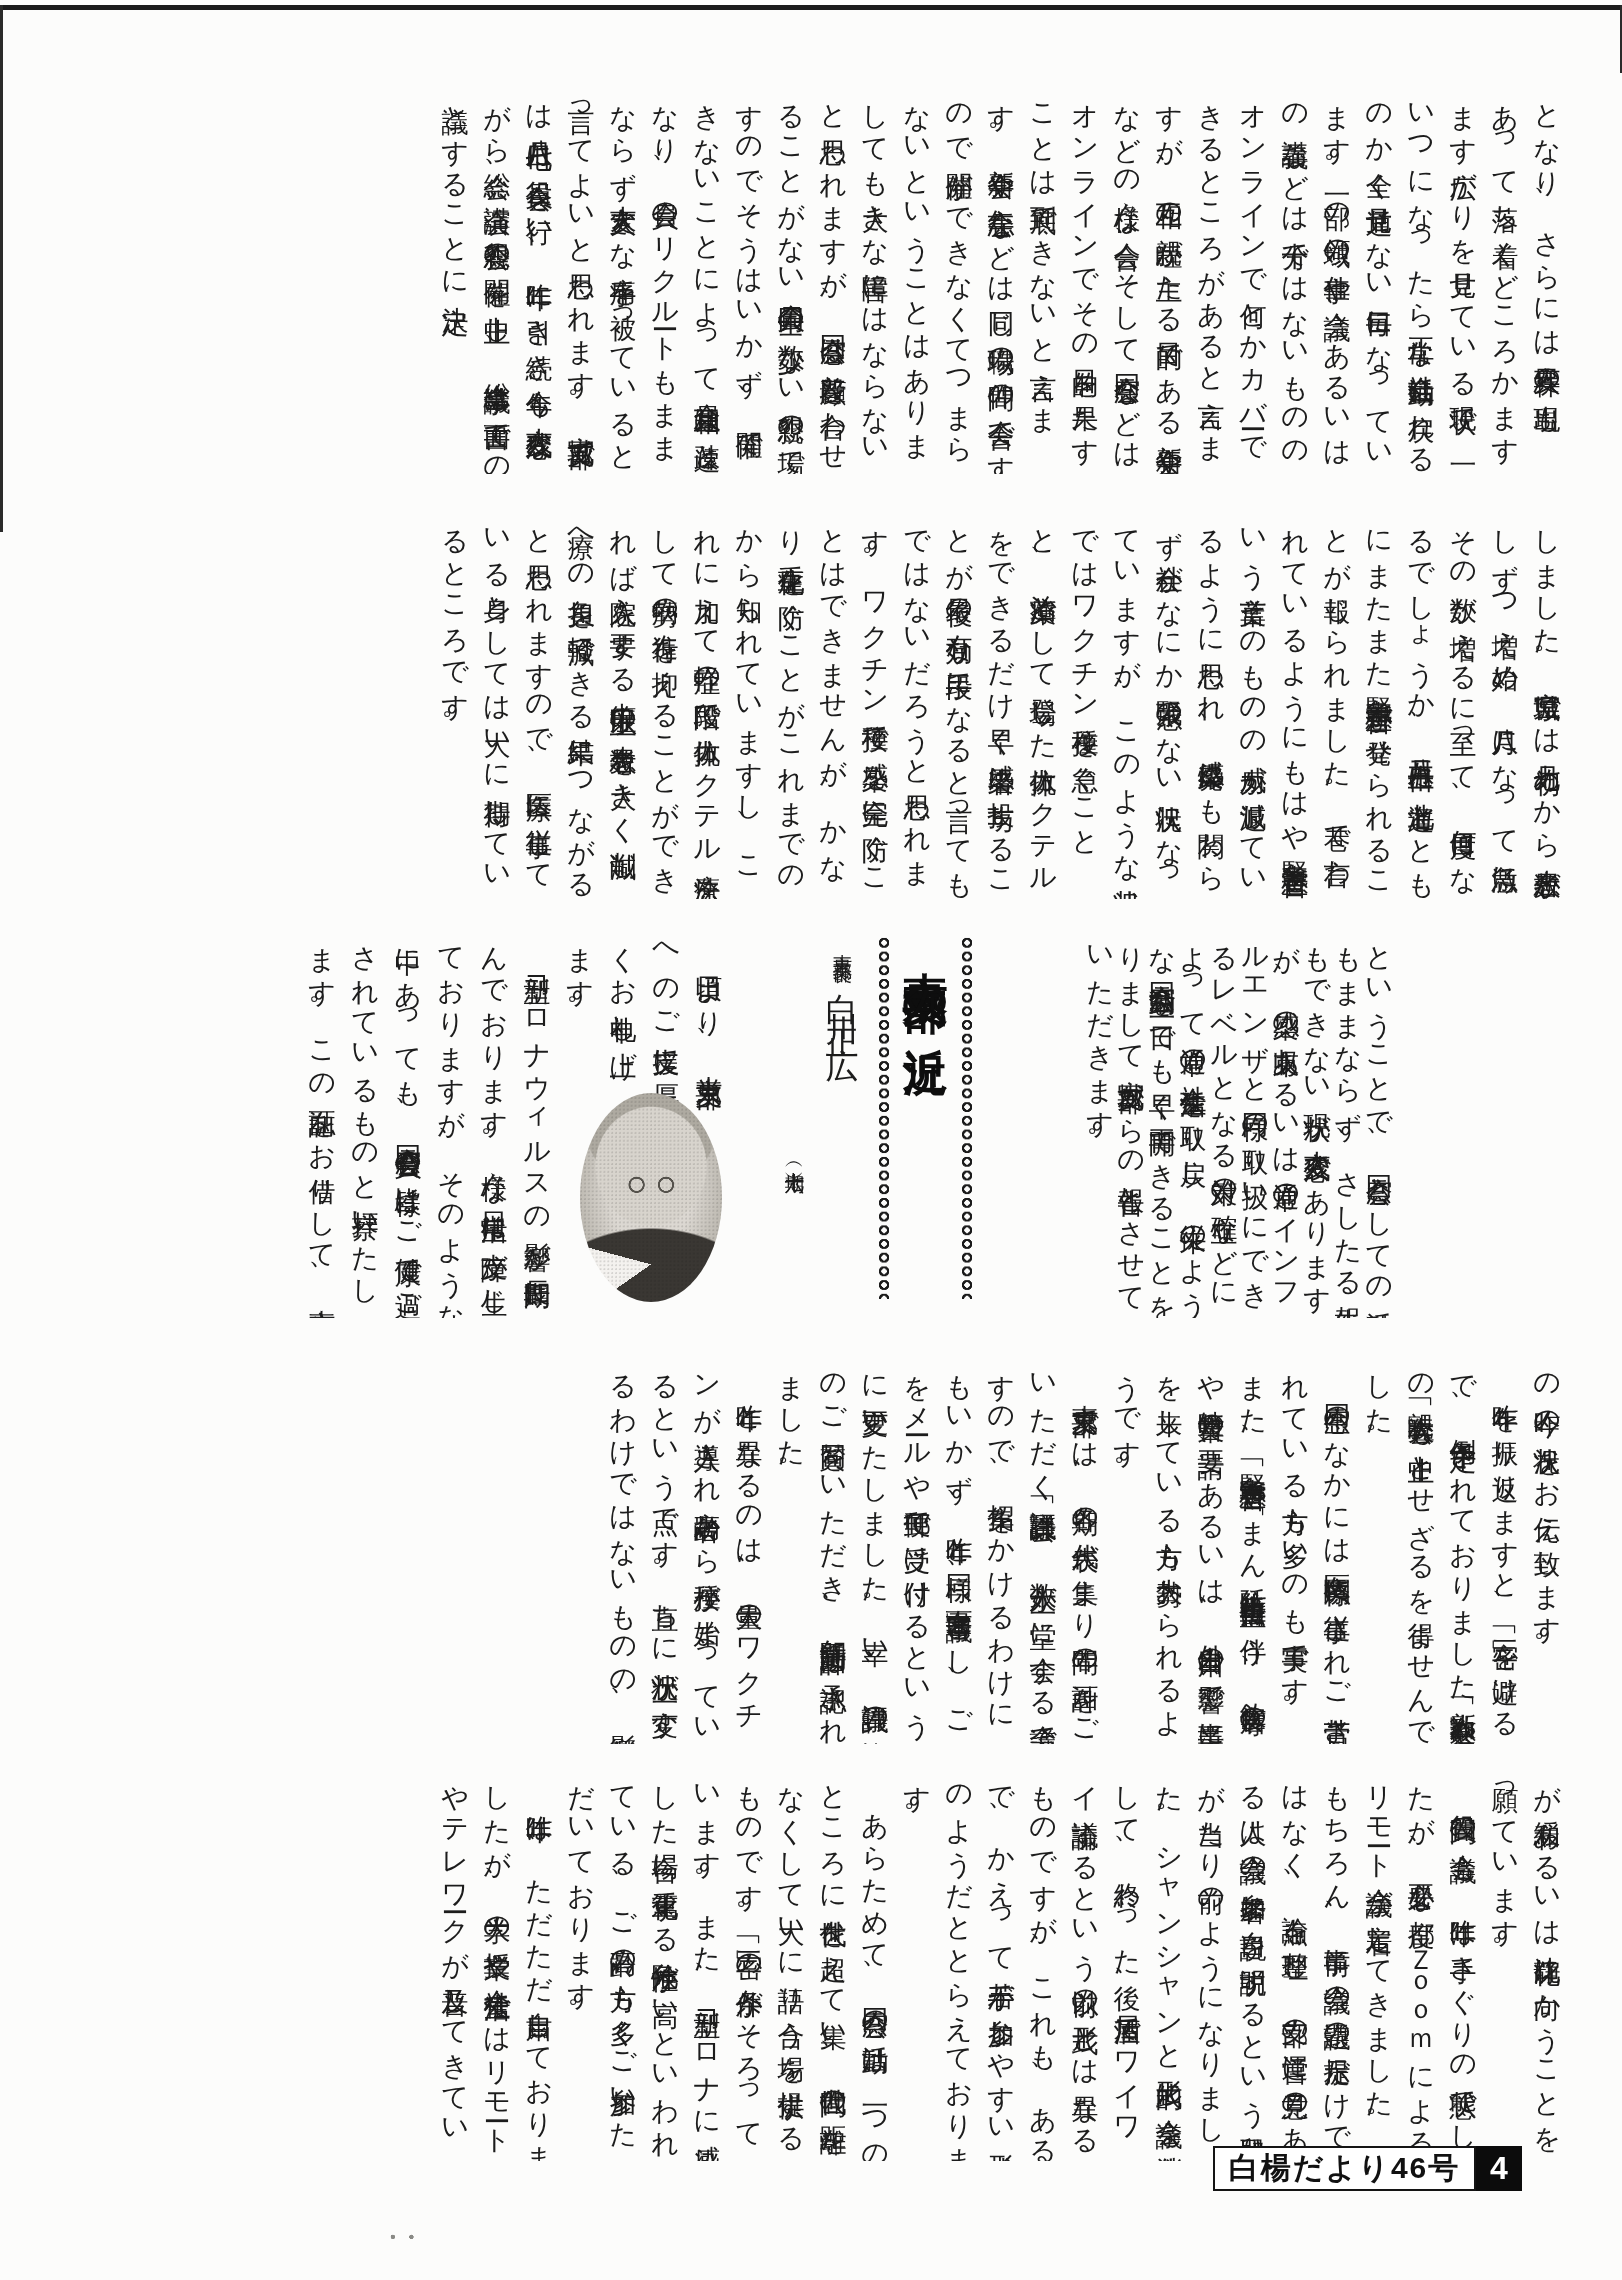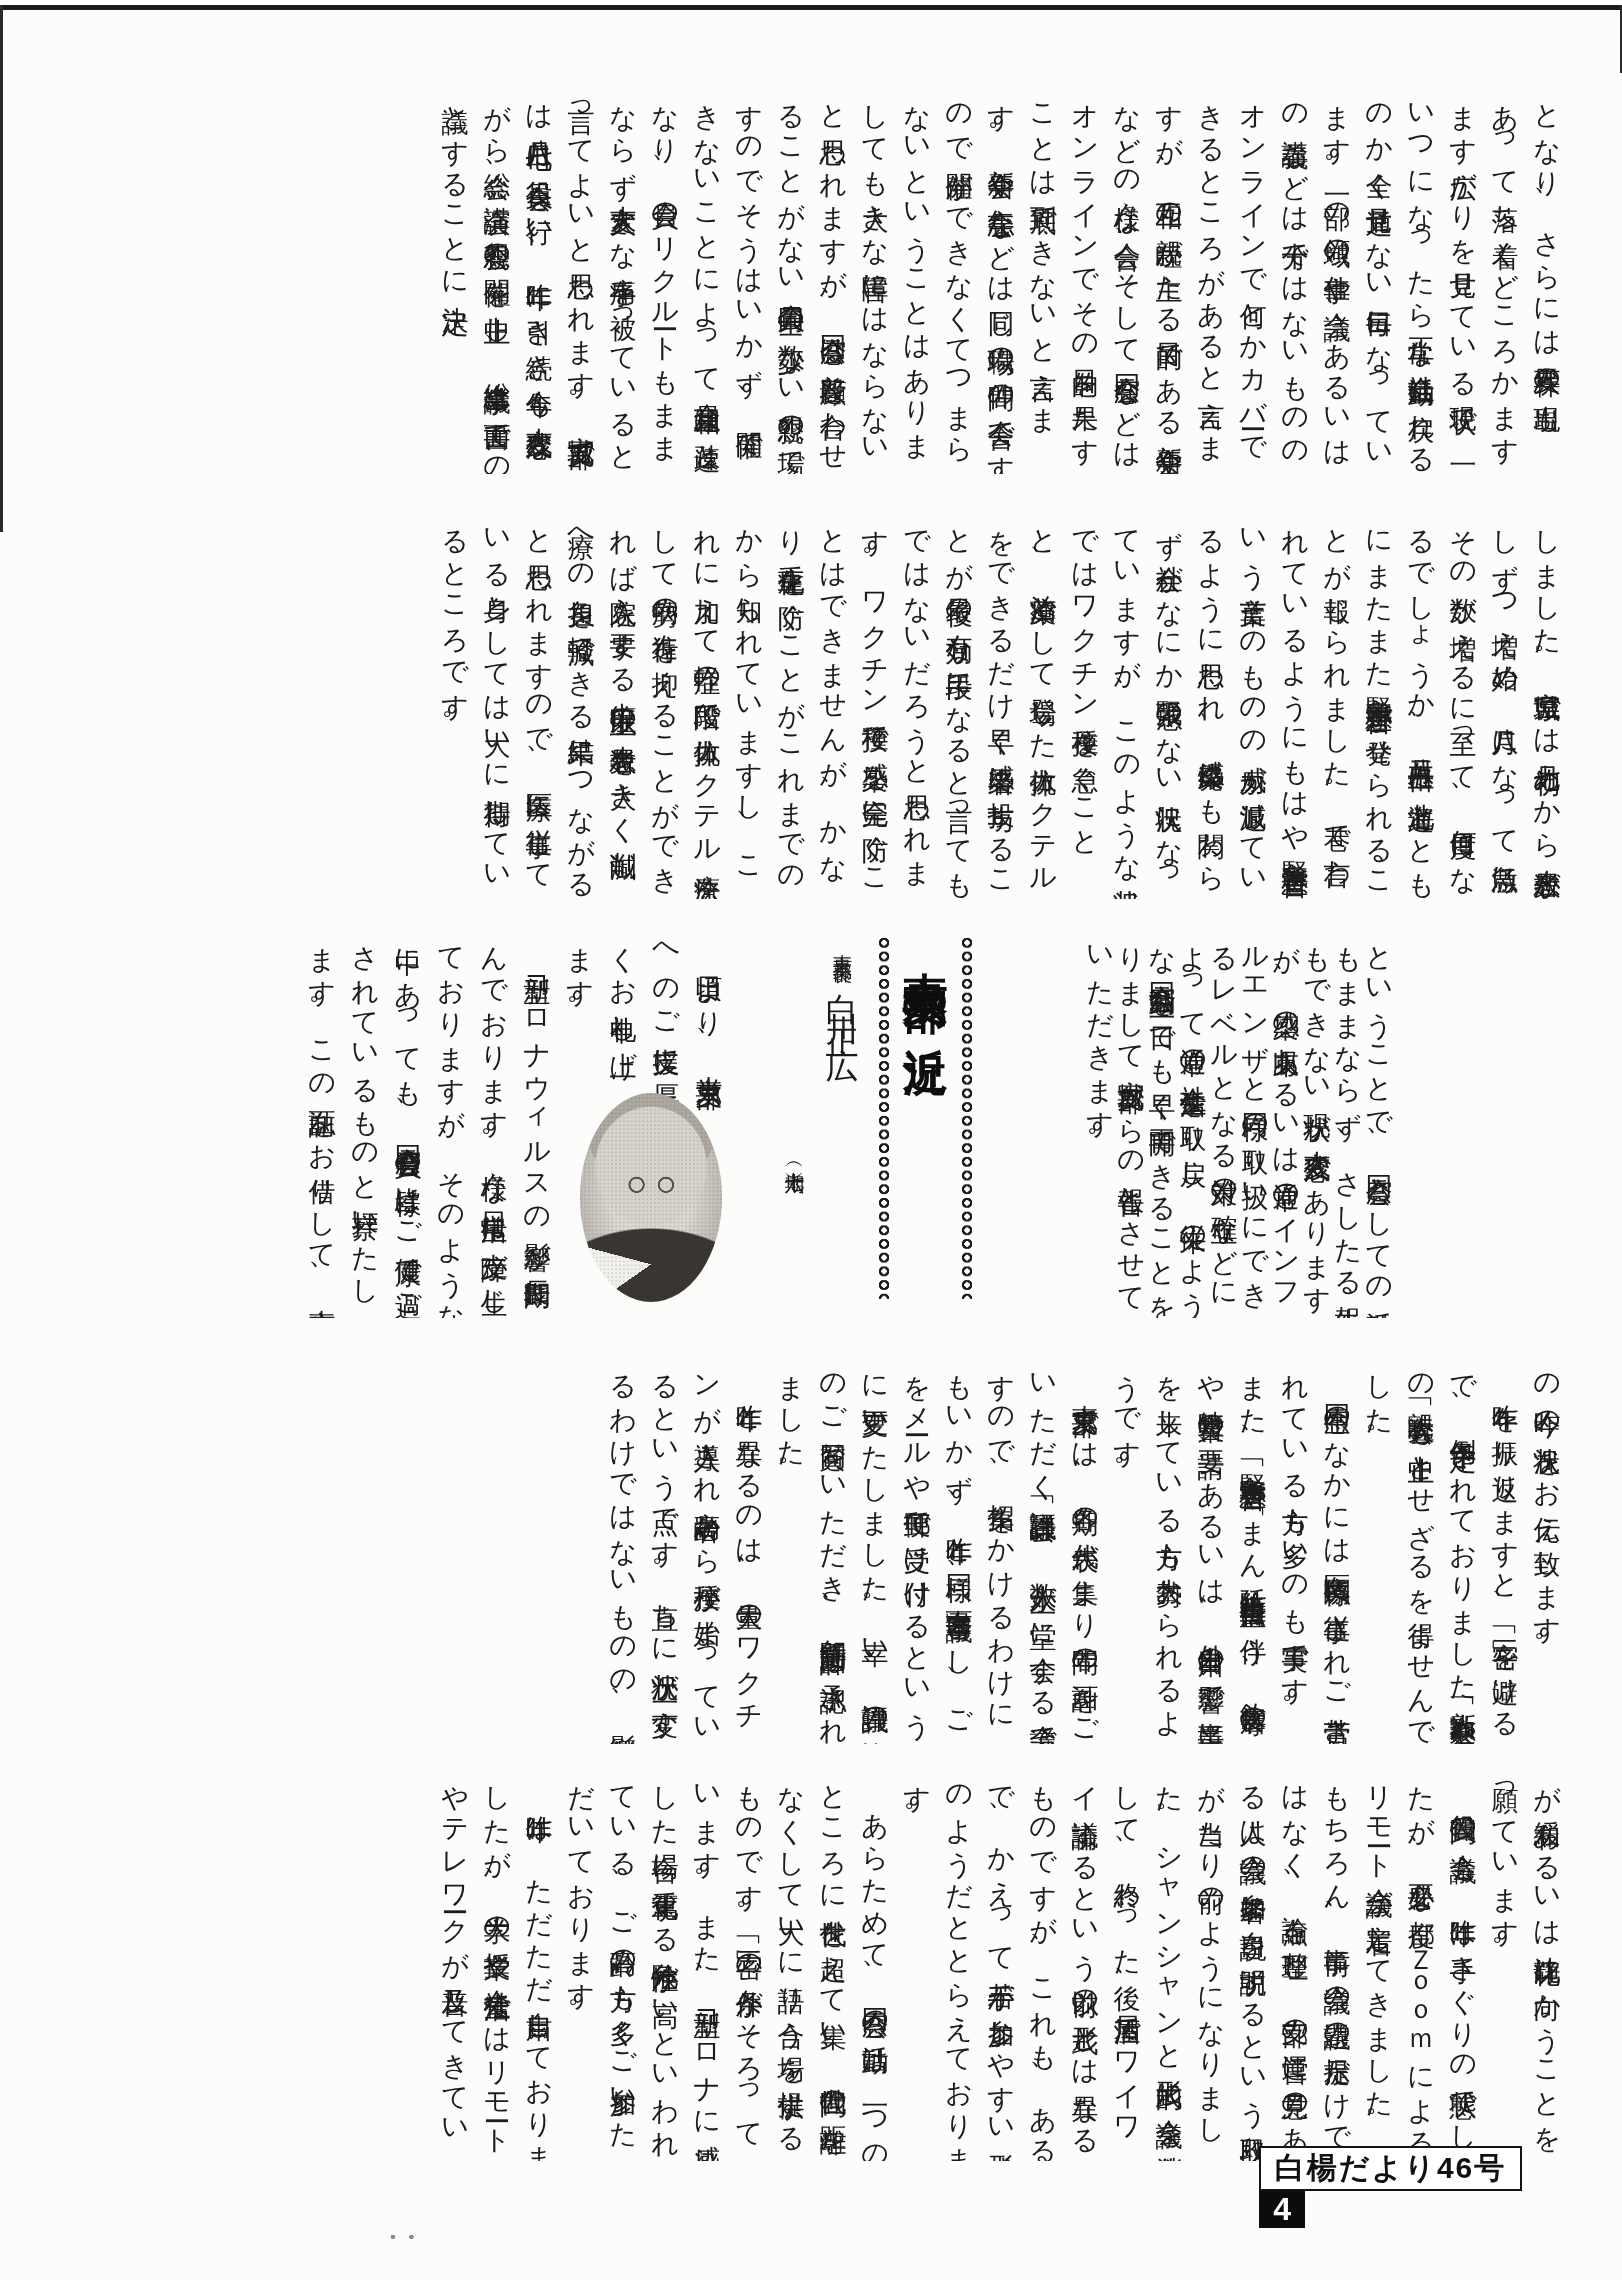--- a/index.html
+++ b/index.html
@@ -98,21 +98,21 @@
     background-size:3.9px 3.9px;opacity:.5;
   }
   .photo::after{ 
     content:"";position:absolute;left:50%;top:82px;width:60px;height:19.5px;transform:translateX(-50%);
     background:
       radial-gradient(circle at 15.6px 9.8px,transparent 0 5.9px,#55524c 6.3px 7.8px,transparent 8.4px),
       radial-gradient(circle at 45px 9.8px,transparent 0 5.9px,#55524c 6.3px 7.8px,transparent 8.4px);
   }
 
   
-  .footer{position:absolute;top:2146px;right:101px;display:flex;height:45px;flex-direction:column;}
+  .footer{position:absolute;top:2146px;right:101px;display:flex;height:45px;}
   .footer-box{
     border:2.9px solid #141414;background:#fff;display:flex;align-items:center;
     padding:0 13.7px;font-family:"Liberation Sans","DejaVu Sans",sans-serif;
     font-size:30px;font-weight:700;letter-spacing:2px;color:#111;
   }
   .page-num{
     width:46px;background:#0c0c0c;color:#fff;display:flex;align-items:center;justify-content:center;
     font-family:"Liberation Sans","DejaVu Sans",sans-serif;font-size:32px;font-weight:700;
   }
 </style>

